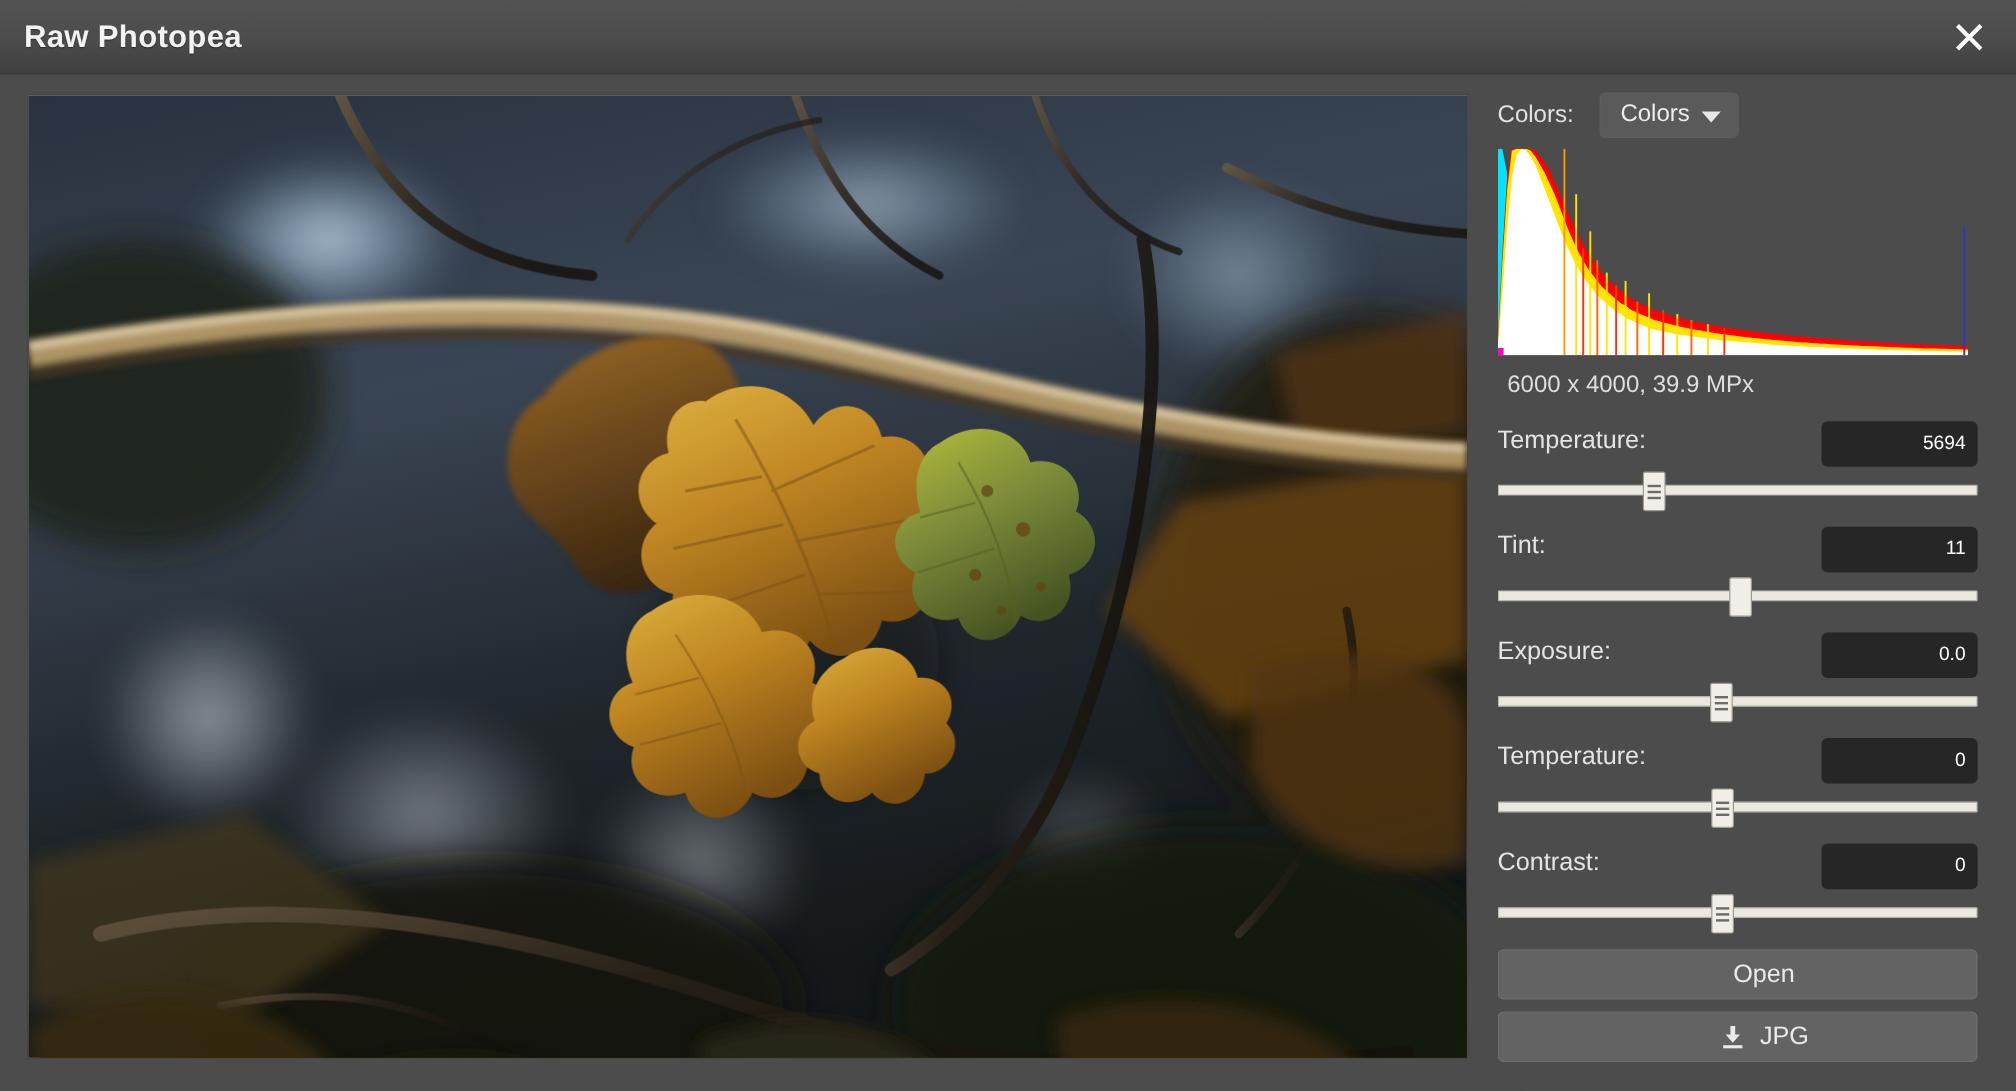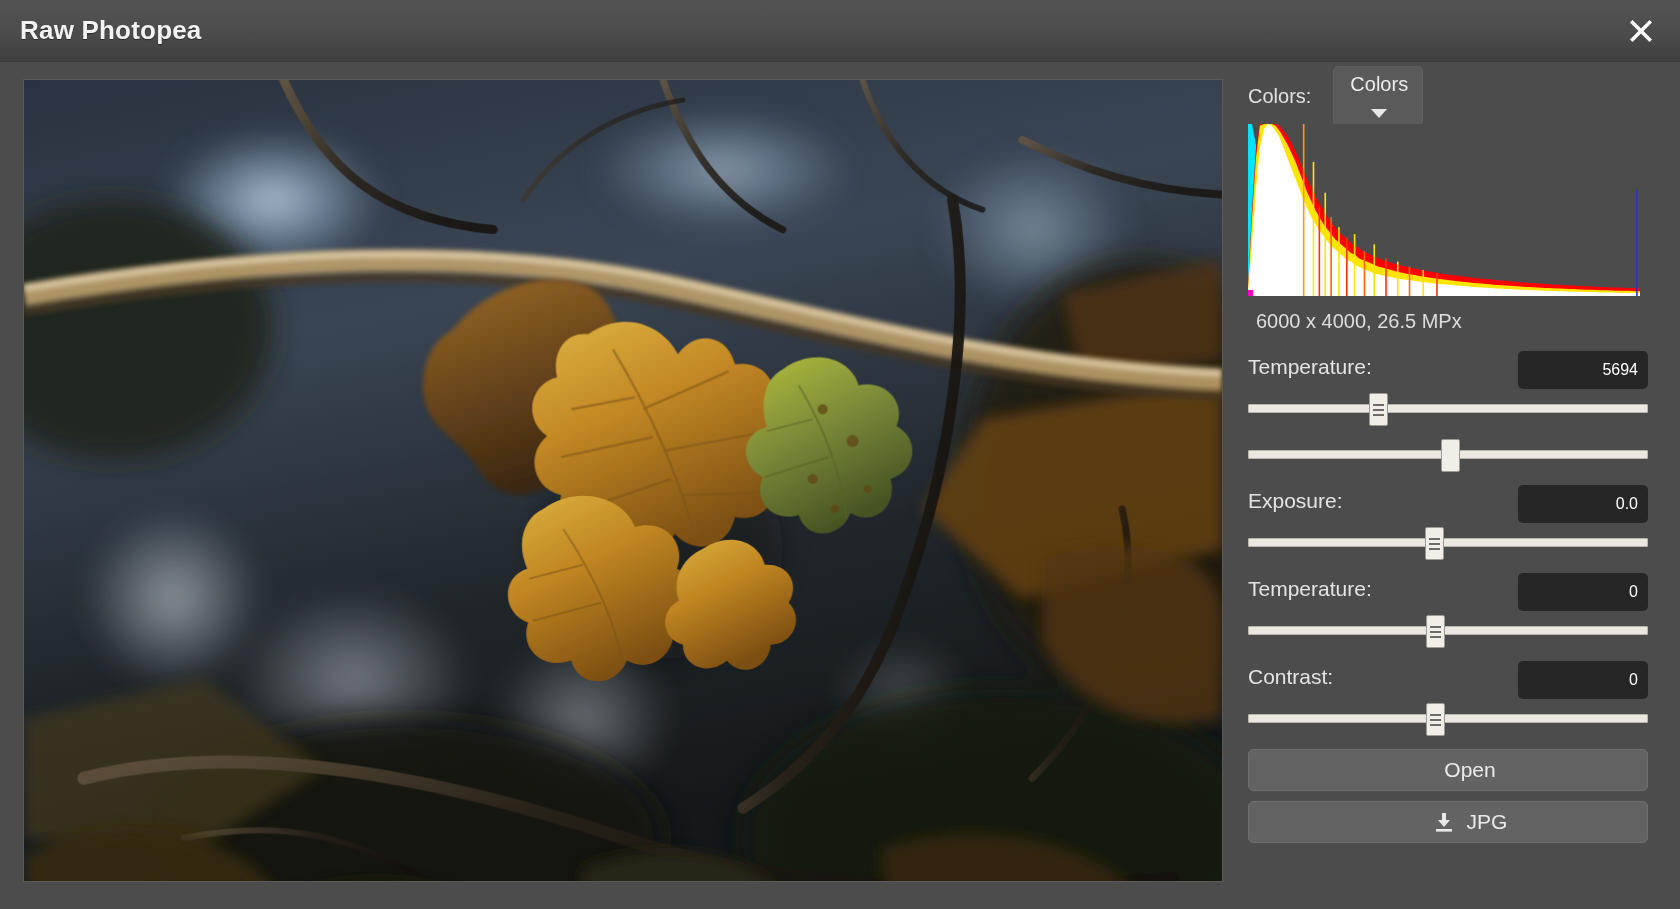--- a/index.html
+++ b/index.html
@@ -80,21 +80,20 @@
     background: #5a5a5a;
     border: 1px solid #5f5f5f;
     border-radius: 5px;
     padding: 6px 14px 7px 16px;
     font-size: 20px;
     color: #ececec;
     display: inline-flex;
     align-items: center;
     gap: 10px;
     cursor: pointer;
-    flex-direction: column;
   }
   #channel-select .caret {
     width: 0; height: 0;
     border-left: 8px solid transparent;
     border-right: 8px solid transparent;
     border-top: 9px solid #e8e8e8;
     margin-top: 3px;
   }
 
   
@@ -414,38 +413,42 @@
           <rect x="137.20" y="134.16" width="1.6" height="37.84" fill="#ff3300"></rect>
           <rect x="148.96" y="137.60" width="1.6" height="34.40" fill="#ffe400"></rect>
           <rect x="160.72" y="142.76" width="1.6" height="29.24" fill="#ff6600"></rect>
           <rect x="174.44" y="146.20" width="1.6" height="25.80" fill="#ffe400"></rect>
           <rect x="188.16" y="149.64" width="1.6" height="22.36" fill="#ff3300"></rect>
           <rect x="388.08" y="65.36" width="1.6" height="106.64" fill="#3333cc"></rect>
           <rect x="0" y="166" width="5" height="6" fill="#ff00cc"></rect>
         </svg>
     </div>
 
-    <div id="dimensions-text">6000 x 4000, 26.5 MPx</div>
+    <div id="dimensions-text">6000 x 4000, 39.9 MPx</div>
 
     <div id="sliders">
         <div class="slider-group">
           <div class="slider-head">
             <div class="slider-label">Temperature:</div>
             <div class="slider-value">5694</div>
           </div>
           <div class="slider-track-wrap">
             <div class="slider-track"></div>
             <div class="slider-handle" style="left: 32.5%;">
               <i></i>
               <i></i>
               <i></i>
             </div>
           </div>
         </div>
         <div class="slider-group">
+          <div class="slider-head">
+            <div class="slider-label">Tint:</div>
+            <div class="slider-value">11</div>
+          </div>
           <div class="slider-track-wrap">
             <div class="slider-track"></div>
             <div class="slider-handle plain" style="left: 50.5%;"></div>
           </div>
         </div>
         <div class="slider-group">
           <div class="slider-head">
             <div class="slider-label">Exposure:</div>
             <div class="slider-value">0.0</div>
           </div>

